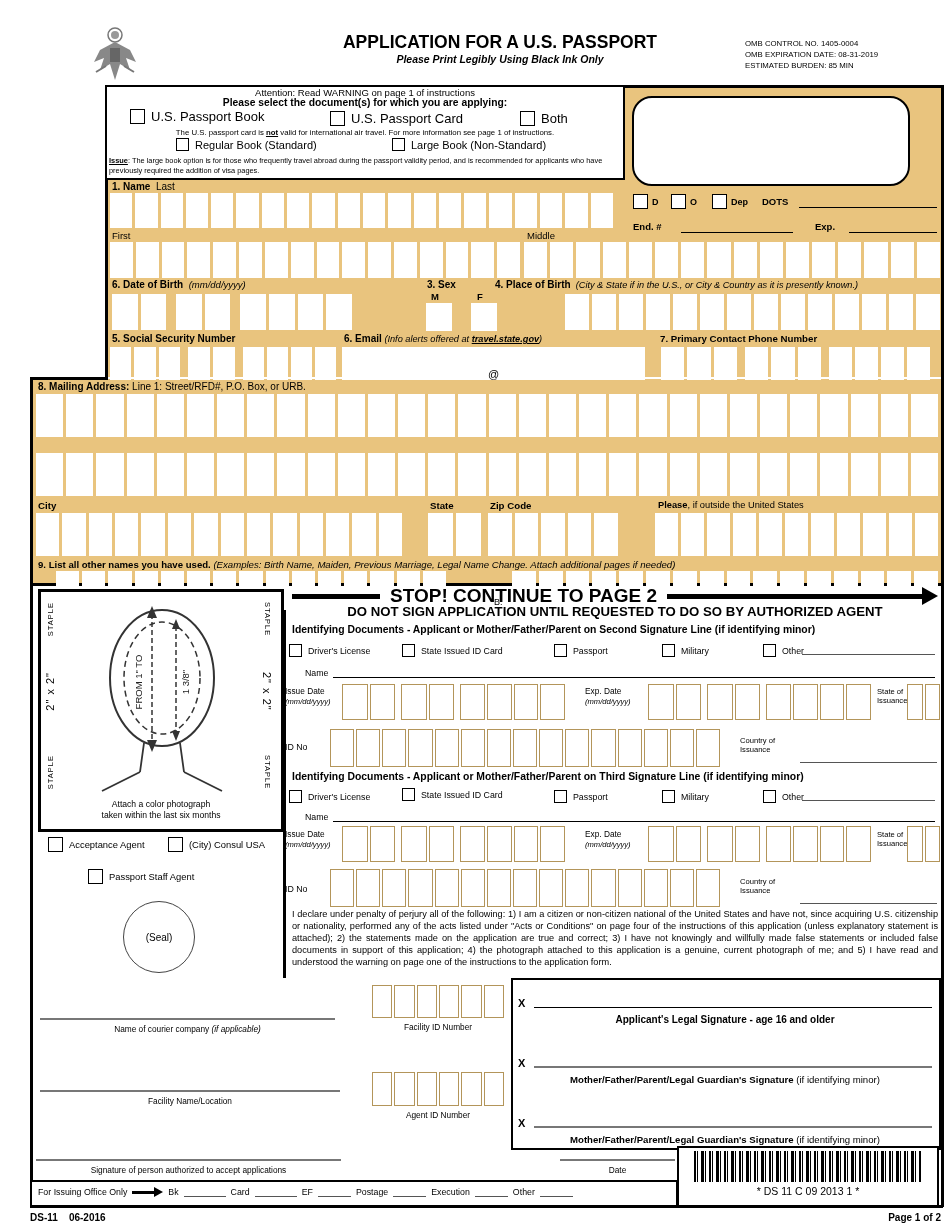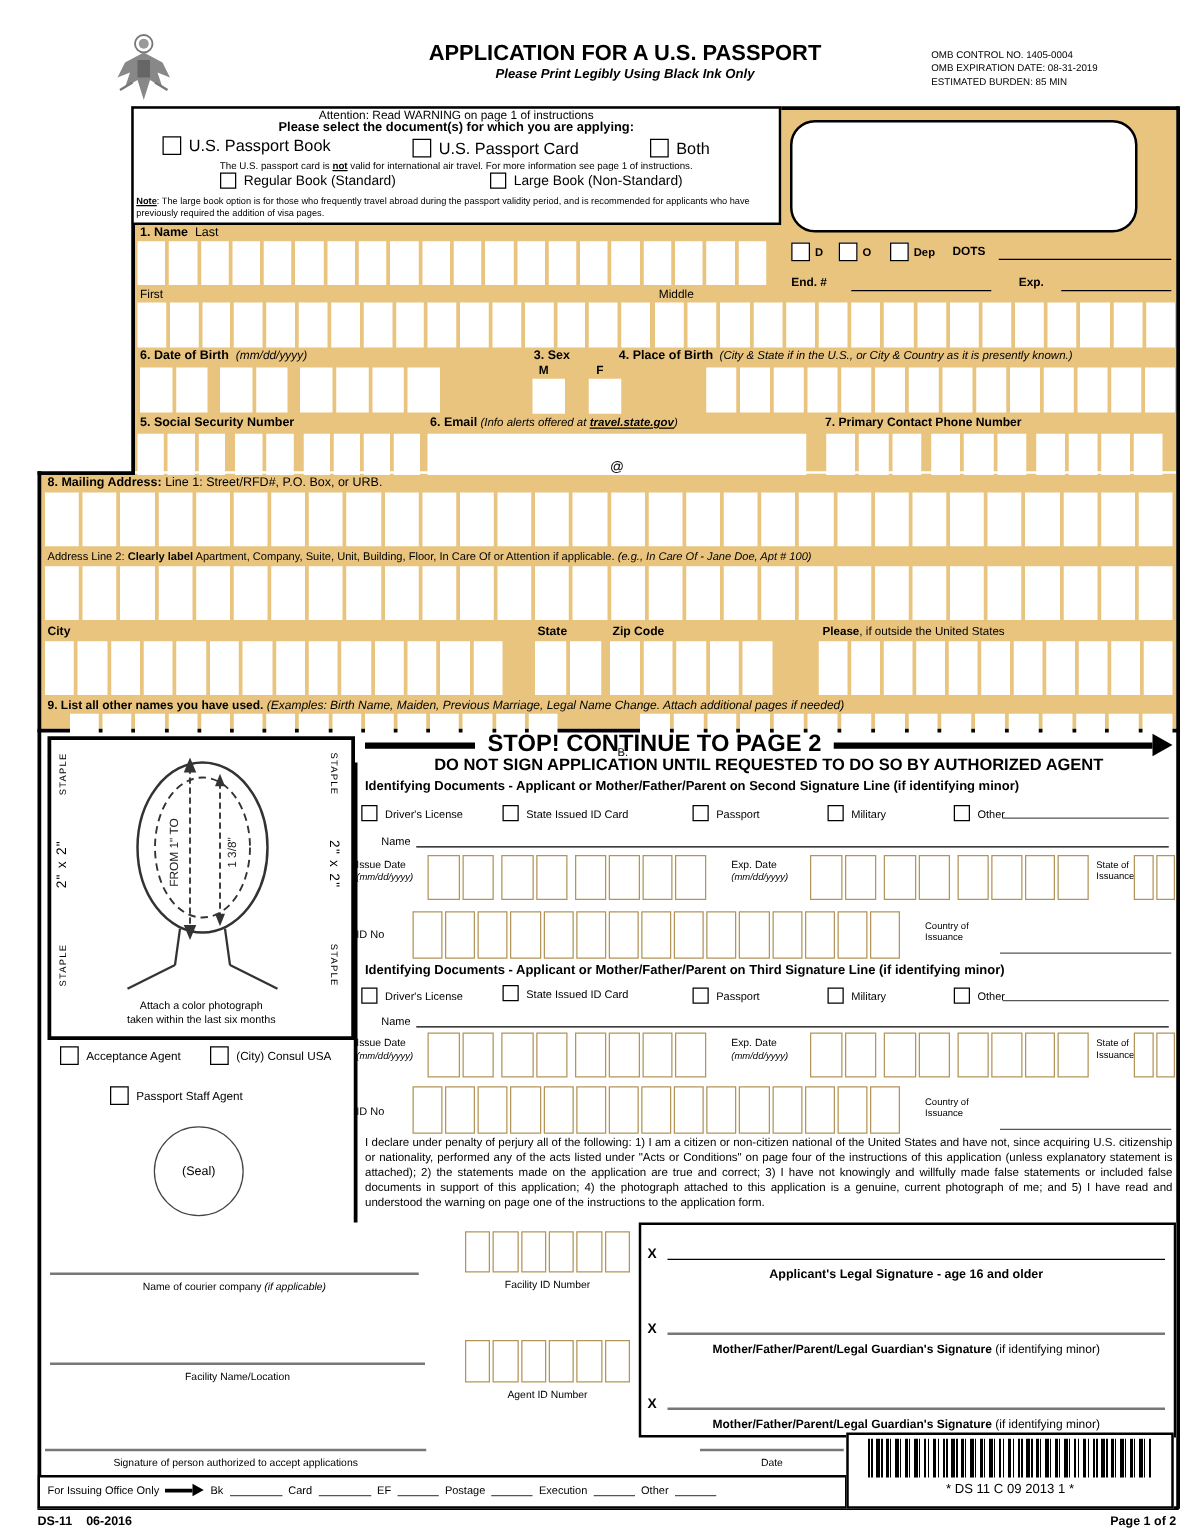--- a/index.html
+++ b/index.html
@@ -82,21 +82,21 @@
   </div>
   <div class="abs cbrow" style="left:176px;top:138px;font-size:11px">
     <span class="cb"></span>
     <span>Regular Book (Standard)</span>
   </div>
   <div class="abs cbrow" style="left:392px;top:138px;font-size:11px">
     <span class="cb"></span>
     <span>Large Book (Non-Standard)</span>
   </div>
   <div class="abs" style="left:109px;top:156px;width:512px;font-size:7.4px;line-height:9.6px">
-    <span class="b u">Note</span><span>: The large book option is for those who frequently travel abroad during the passport validity period, and is recommended for applicants who have previously required the addition of visa pages.</span>
+    <span class="b u">Issue</span><span>: The large book option is for those who frequently travel abroad during the passport validity period, and is recommended for applicants who have previously required the addition of visa pages.</span>
   </div>
 
   <div class="abs" style="left:632px;top:96px;width:278px;height:90px;background:#fff;border:2px solid #000;border-radius:20px"></div>
   <div class="abs cbrow" style="left:633px;top:194px;font-size:9px;gap:4px">
     <span class="cb lg"></span>
     <span class="b">D</span>
   </div>
   <div class="abs cbrow" style="left:671px;top:194px;font-size:9px;gap:4px">
     <span class="cb lg"></span>
     <span class="b">O</span>
@@ -290,23 +290,20 @@
       <i></i>
       <i></i>
       <i></i>
       <i></i>
       <i></i>
       <i></i>
       <i></i>
       <i></i>
       <i></i>
     </div>
-  <div class="abs" style="left:38px;top:440px;width:902px;font-size:8.9px;white-space:nowrap">
-    <span>Address Line 2: </span><span class="b">Clearly label</span><span> Apartment, Company, Suite, Unit, Building, Floor, In Care Of or Attention if applicable. </span><span class="it">(e.g., In Care Of - Jane Doe, Apt # 100)</span>
-  </div>
   <div class="abs cells" style="left:36px;top:453px;width:902px;height:43px">
       <i></i>
       <i></i>
       <i></i>
       <i></i>
       <i></i>
       <i></i>
       <i></i>
       <i></i>
       <i></i>

